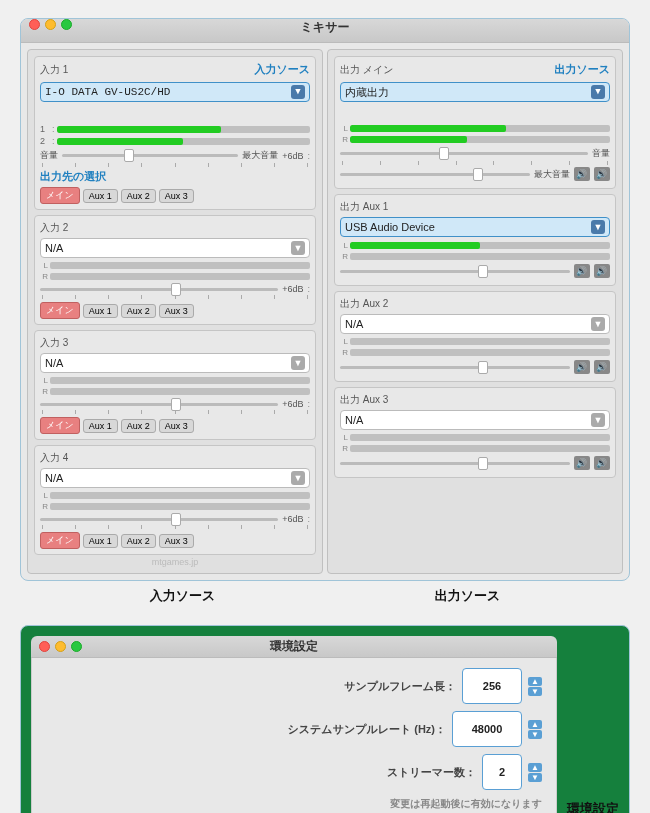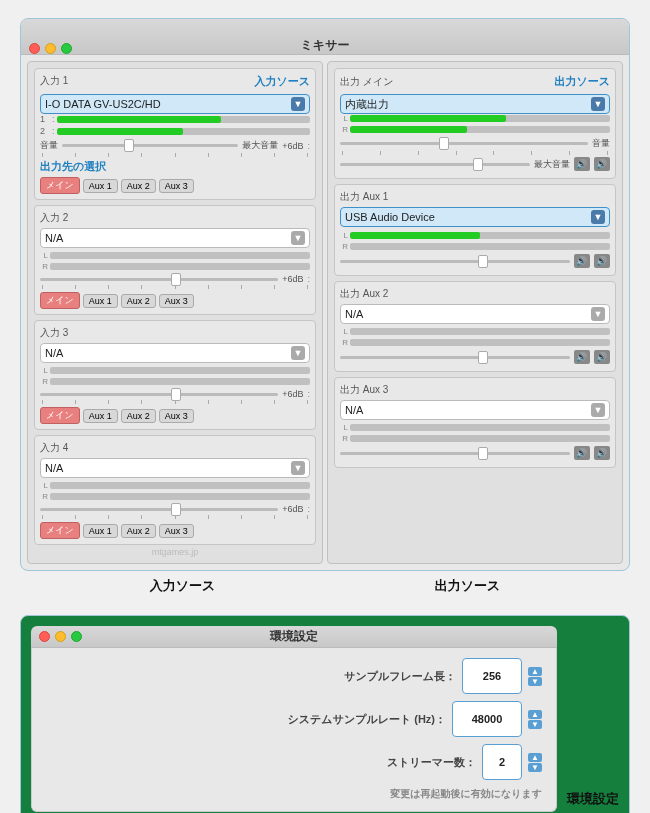--- a/index.html
+++ b/index.html
@@ -20,23 +20,23 @@
     .mixer-window {
       background: #e8e8e8;
       border: 1.5px solid #a0c4d8;
       border-radius: 8px;
       padding: 0;
       overflow: hidden;
     }
 
     .title-bar {
       background: linear-gradient(to bottom, #d8d8d8, #c8c8c8);
-      height: 36px;
-      display: flex;
-      align-items: flex-end;
+      height: 24px;
+      display: flex;
+      align-items: flex-start;
       padding: 0 8px;
       border-bottom: 1px solid #bbb;
       position: relative;
     }
     .title-bar-title {
       position: absolute;
       left: 50%;
       transform: translateX(-50%);
       font-size: 12px;
       font-weight: 600;
@@ -70,21 +70,22 @@
       font-size: 11px;
       font-weight: bold;
       color: #2080c0;
       margin-bottom: 3px;
     }
 
     
     .source-selector {
       display: flex;
       align-items: center;
-      margin-bottom: 0;
+      margin-bottom: 22px;
+      font-family: Liberation Mono, monospace;
     }
     .source-dropdown {
       flex: 1;
       background: white;
       border: 1.5px solid #5a9fd4;
       border-radius: 4px;
       height: 20px;
       padding: 0 4px;
       font-size: 11px;
       display: flex;
@@ -319,21 +320,21 @@
         <div class="tl tl-green"></div>
       </div>
       <span class="title-bar-title">ミキサー</span>
     </div>
 
     <div class="mixer-body">
 
       <div class="io-panel">
 
         <div class="channel-box">
-          <div style="display:flex; justify-content:space-between; margin-bottom:2px;">
+          <div style="display:flex; justify-content:space-between; align-items:center; margin-bottom:2px;">
             <span class="channel-header">入力 1</span>
             <span class="section-label-blue">入力ソース</span>
           </div>
 
           <div class="source-selector">
             <div class="source-dropdown selected" style="flex:1;">
               <span>I-O DATA GV-US2C/HD</span>
               <div class="dropdown-arrow">▼</div>
             </div>
           </div>

